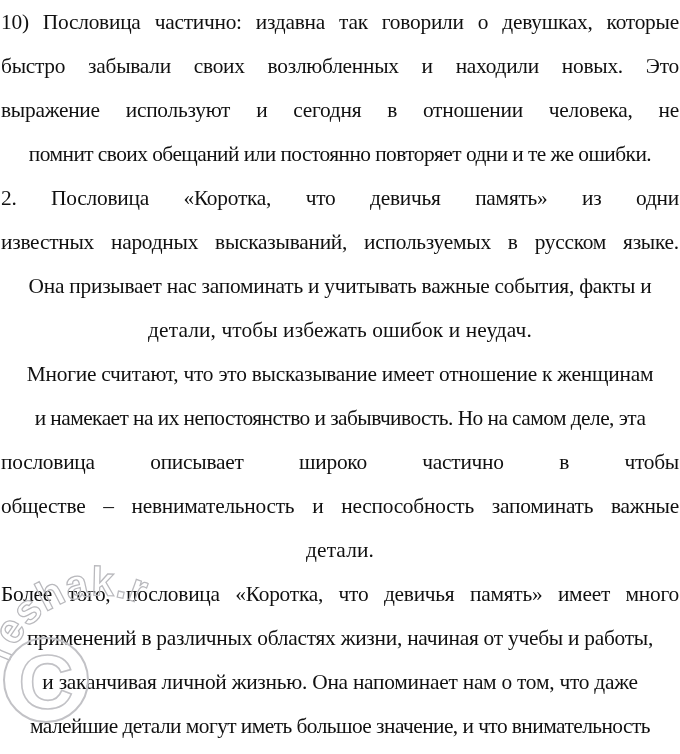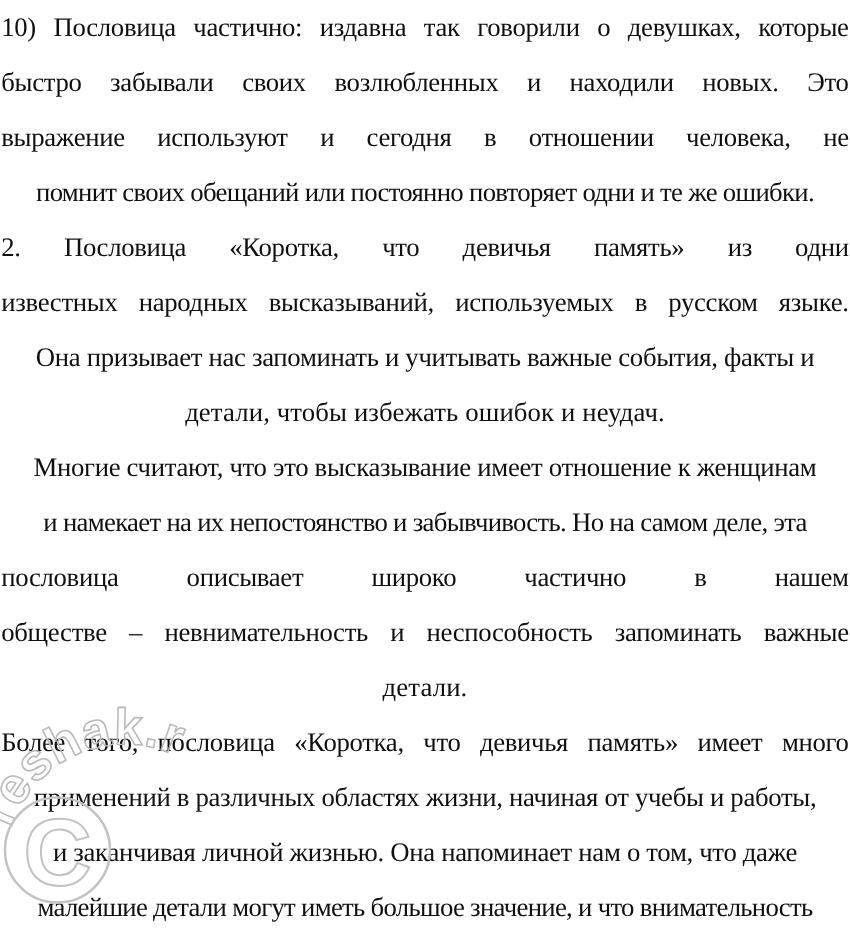--- a/index.html
+++ b/index.html
@@ -175,21 +175,21 @@
     <div class="line flush loose">детали, чтобы избежать ошибок и неудач.</div>
     <div class="line flush tight">Многие считают, что это высказывание имеет отношение к женщинам</div>
     <div class="line flush tighter">и намекает на их непостоянство и забывчивость. Но на самом деле, эта</div>
 
     <div class="line just tight">
       <span>пословица</span>
       <span>описывает</span>
       <span>широко</span>
       <span>частично</span>
       <span>в</span>
-      <span>нашем</span>
+      <span>чтобы</span>
     </div>
 
     <div class="line just tight">
       <span>обществе</span>
       <span>–</span>
       <span>невнимательность</span>
       <span>и</span>
       <span>неспособность</span>
       <span>запоминать</span>
       <span>важные</span>

